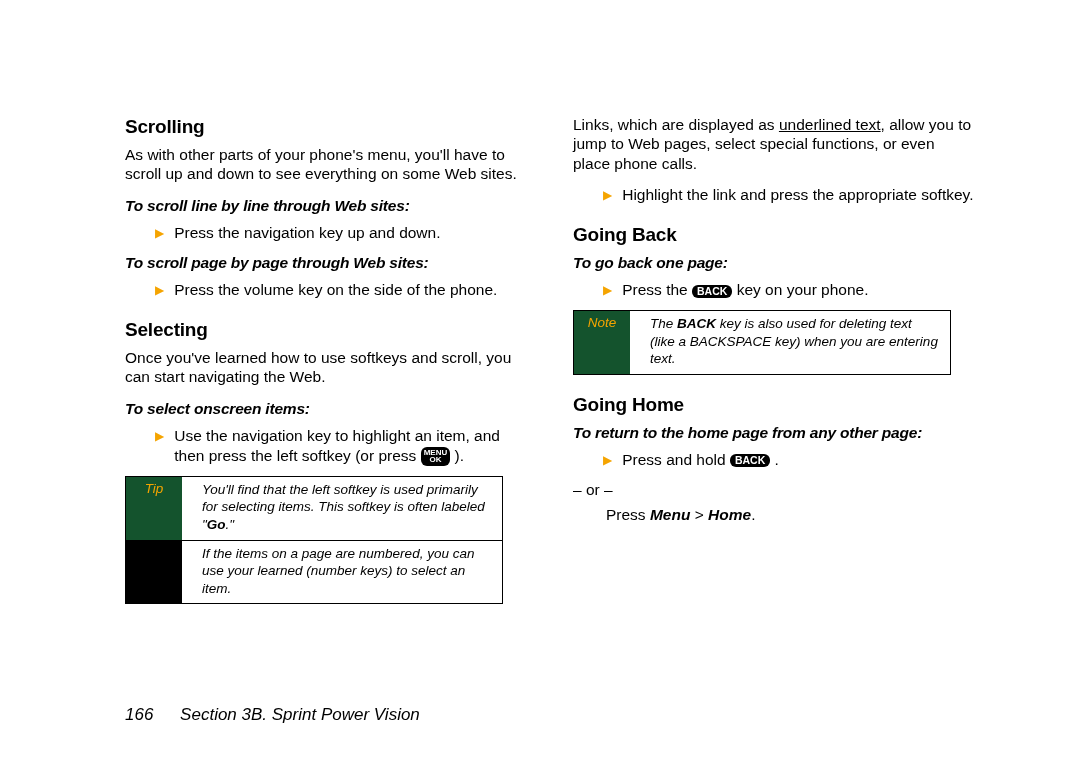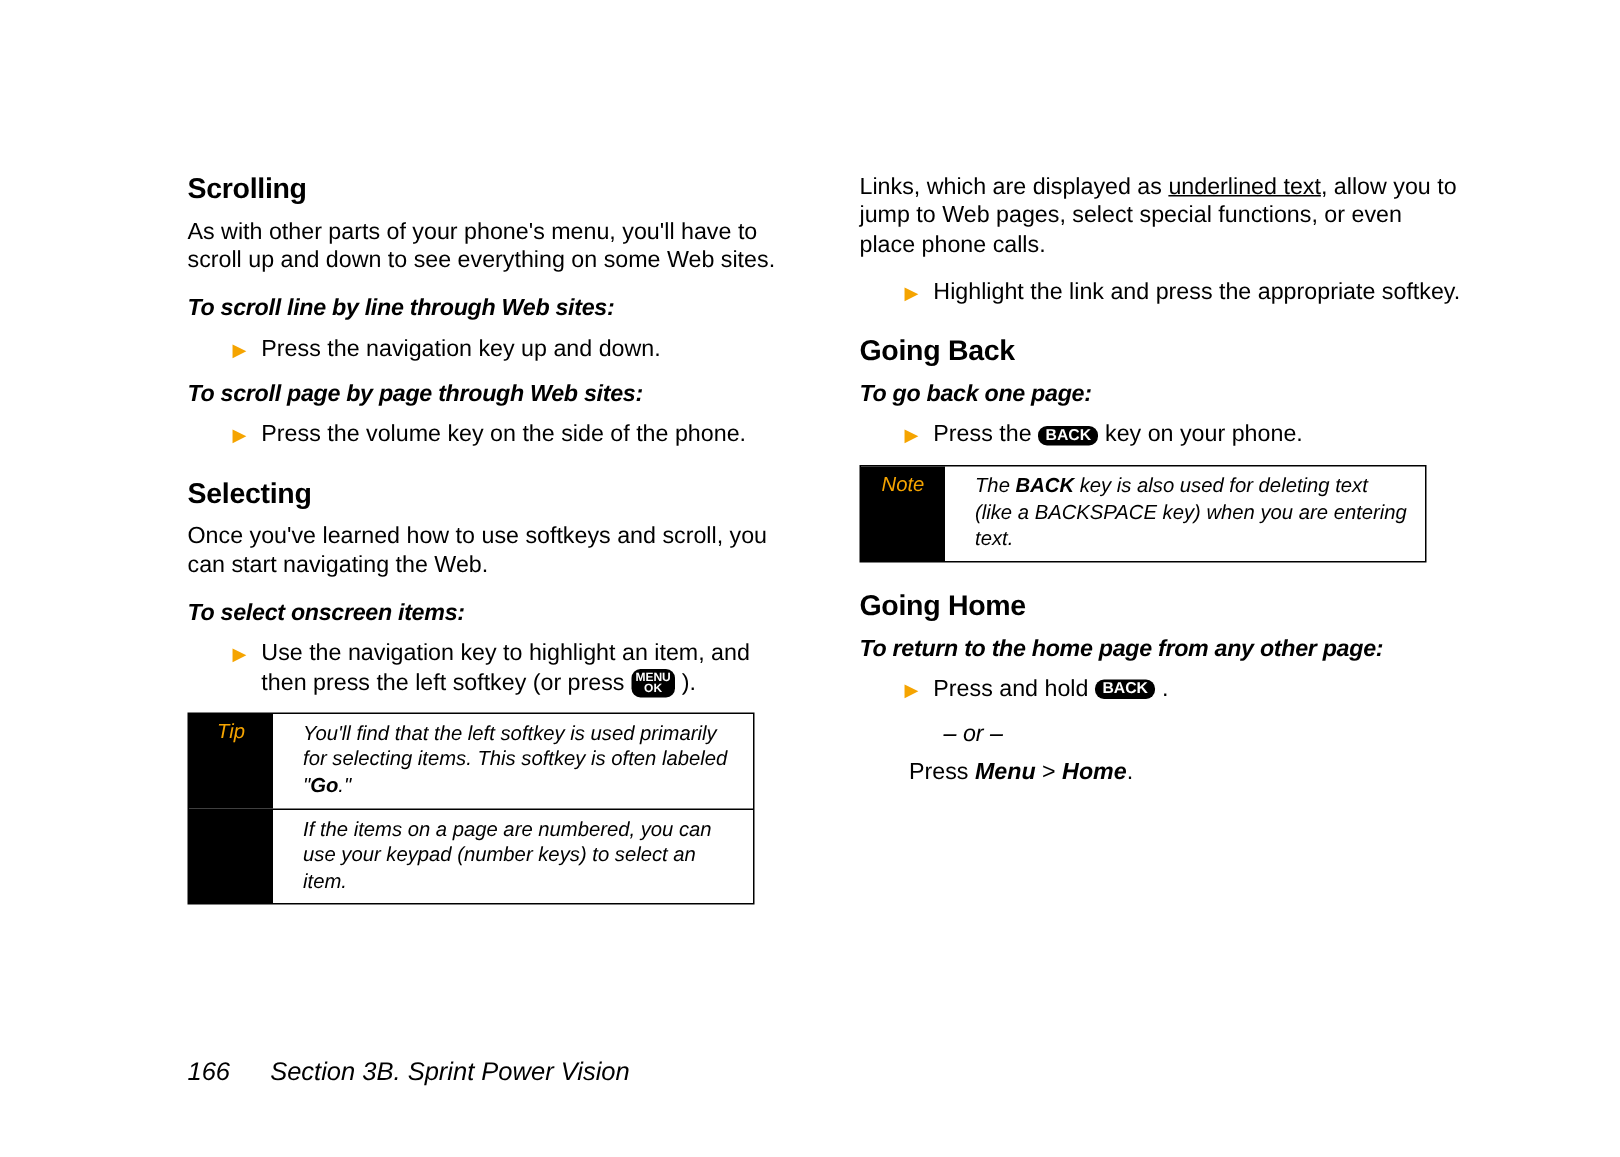--- a/index.html
+++ b/index.html
@@ -71,38 +71,38 @@
   .key-menu div { display:block; }
   .box {
     border: 1px solid #000;
     margin: 6px 24px 8px 0;
     font-size: 13.5px;
   }
   .box-row {
     display: flex;
   }
   .box-label {
-    background: #000000;
+    background: #14532d;
     color: #f5a400;
     font-style: italic;
     padding: 4px 8px;
     min-width: 40px;
     text-align: center;
     flex-shrink: 0;
   }
   .box-text {
     padding: 4px 10px 6px 8px;
     font-style: italic;
     line-height: 1.3;
     margin-left: 12px;
   }
   .box-text .b { font-weight: bold; font-style: italic; }
   .box-sep { border-top: 1px solid #000; }
   .underline { text-decoration: underline; }
-  .or { margin-left: 56px; margin-bottom: 6px; font-style: italic; }
+  .or { margin-bottom: 6px; }
   .menucrumb { margin-left: 33px; }
   .menucrumb .mb { font-weight: bold; font-style: italic; }
   .footer {
     position: absolute;
     top: 705px;
     left: 125px;
     font-size: 17px;
     font-style: italic;
   }
   .footer .pn { margin-right: 22px; }
@@ -141,21 +141,21 @@
 
     <div class="box">
       <div class="box-row">
         <div class="box-label">Tip</div>
         <div class="box-text">
           <span>You'll find that the left softkey is used primarily for selecting items. This softkey is often labeled "</span><span class="b">Go</span><span>."</span>
         </div>
       </div>
       <div class="box-row box-sep">
         <div class="box-label" style="background:#000"></div>
-        <div class="box-text">If the items on a page are numbered, you can use your keypad (number keys) to select an item.</div>
+        <div class="box-text">If the items on a page are numbered, you can use your learned (number keys) to select an item.</div>
       </div>
     </div>
   </div>
 
   <div class="col">
     <p class="body">
       <span>Links, which are displayed as </span><span class="underline">underlined text</span><span>, allow you to jump to Web pages, select special functions, or even place phone calls.</span>
     </p>
     <div class="bullet">
       <span class="tri">▶</span>

